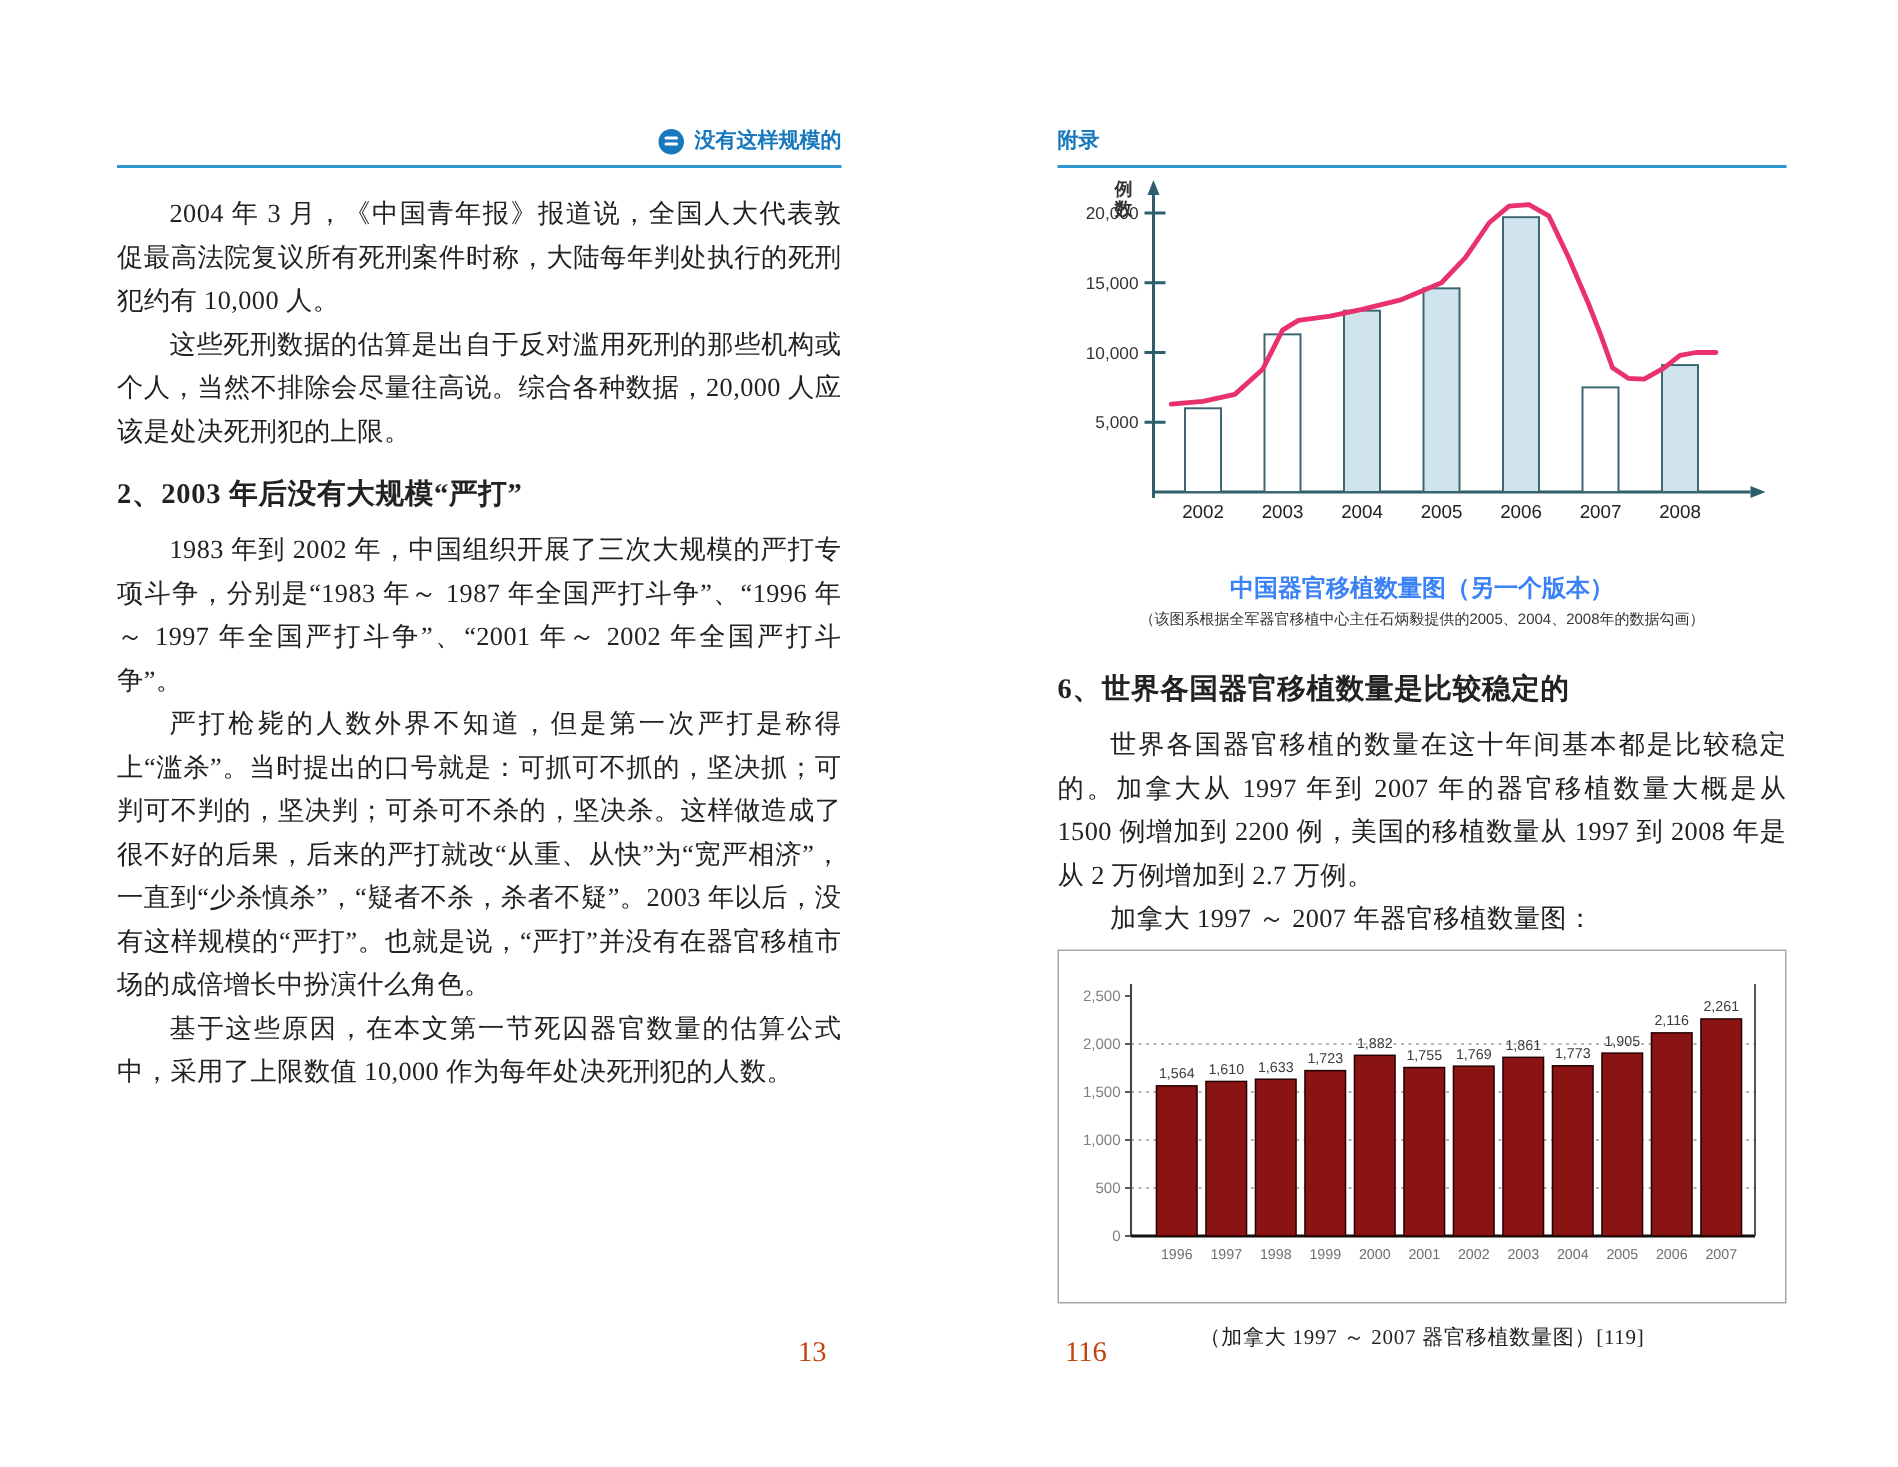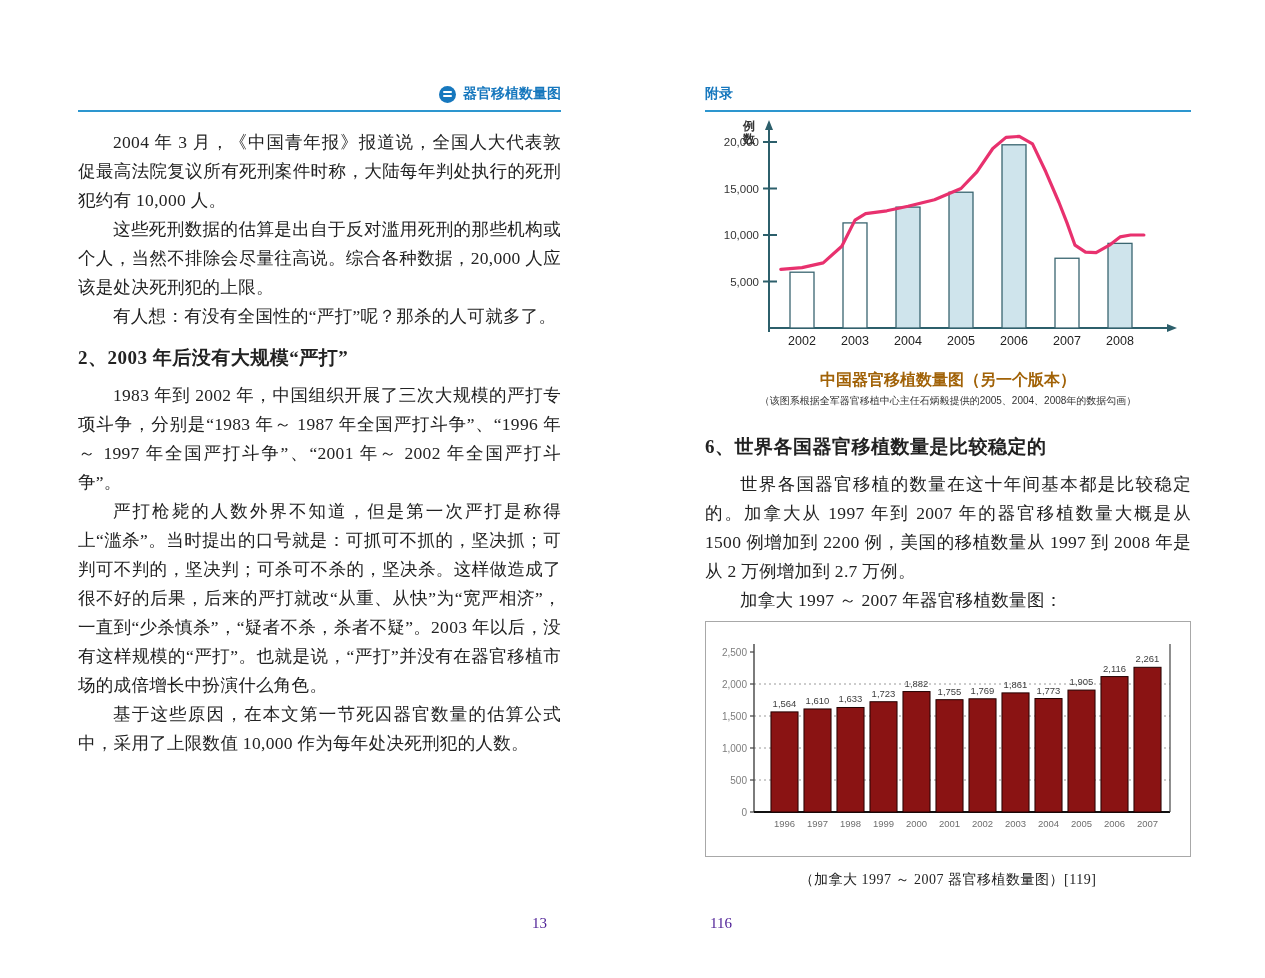--- a/index.html
+++ b/index.html
@@ -20,48 +20,47 @@
       align-items:center;gap:2px;flex:0 0 auto;}
   .hdr-icon i{display:block;width:9px;height:2px;background:#fff;border-radius:1px;}
 
   .bodytext p{margin:0;text-indent:2em;text-align:justify;
       font-size:17.5px;line-height:29px;letter-spacing:.3px;}
   .bodytext{margin-top:16px;}
   h2.sec{font-size:19px;font-weight:bold;margin:14px 0 10px;letter-spacing:.5px;}
 
   .chart-wrap{margin-top:4px;}
   .chart-title{text-align:center;font-family:"Liberation Sans","DejaVu Sans",sans-serif;
-      font-weight:bold;font-size:16px;margin-top:6px;color:#a16207;}
+      font-weight:bold;font-size:16px;margin-top:18px;color:#3b82f6;}
   .chart-subtitle{text-align:center;font-family:"Liberation Sans","DejaVu Sans",sans-serif;
       font-size:10px;color:#333;margin-top:3px;}
 
   .canada-box{border:1px solid #a8a8a8;background:#fff;margin-top:6px;padding:4px 2px 2px;}
   .canada-caption{text-align:center;font-size:14px;margin-top:14px;letter-spacing:.5px;}
 
-  .pagenum{position:absolute;top:915px;font-size:15px;color:#4c1d95;}
+  .pagenum{position:absolute;top:891px;font-size:19px;color:#c2410c;}
   #pagenum-left{left:532px;}
   #pagenum-right{left:710px;}
   svg{display:block;}
   svg text{font-family:"Liberation Sans","DejaVu Sans",sans-serif;}
 </style>
 </head>
 <body>
 
 <div id="left-col" class="page-col">
   <div class="col-header">
     <span class="hdr-icon">
         <i></i>
         <i></i>
       </span>
-    <span>器官移植数量图</span>
+    <span>没有这样规模的</span>
   </div>
   <div class="bodytext">
     <p>2004 年 3 月，《中国青年报》报道说，全国人大代表敦促最高法院复议所有死刑案件时称，大陆每年判处执行的死刑犯约有 10,000 人。</p>
     <p>这些死刑数据的估算是出自于反对滥用死刑的那些机构或个人，当然不排除会尽量往高说。综合各种数据，20,000 人应该是处决死刑犯的上限。</p>
-    <p>有人想：有没有全国性的“严打”呢？那杀的人可就多了。</p>
     <h2 class="sec">2、2003 年后没有大规模“严打”</h2>
     <p>1983 年到 2002 年，中国组织开展了三次大规模的严打专项斗争，分别是“1983 年～ 1987 年全国严打斗争”、“1996 年～ 1997 年全国严打斗争”、“2001 年～ 2002 年全国严打斗争”。</p>
     <p>严打枪毙的人数外界不知道，但是第一次严打是称得上“滥杀”。当时提出的口号就是：可抓可不抓的，坚决抓；可判可不判的，坚决判；可杀可不杀的，坚决杀。这样做造成了很不好的后果，后来的严打就改“从重、从快”为“宽严相济”，一直到“少杀慎杀”，“疑者不杀，杀者不疑”。2003 年以后，没有这样规模的“严打”。也就是说，“严打”并没有在器官移植市场的成倍增长中扮演什么角色。</p>
     <p>基于这些原因，在本文第一节死囚器官数量的估算公式中，采用了上限数值 10,000 作为每年处决死刑犯的人数。</p>
   </div>
 </div>
 
 <div id="right-col" class="page-col">
   <div class="col-header">
     <span>附录</span>

